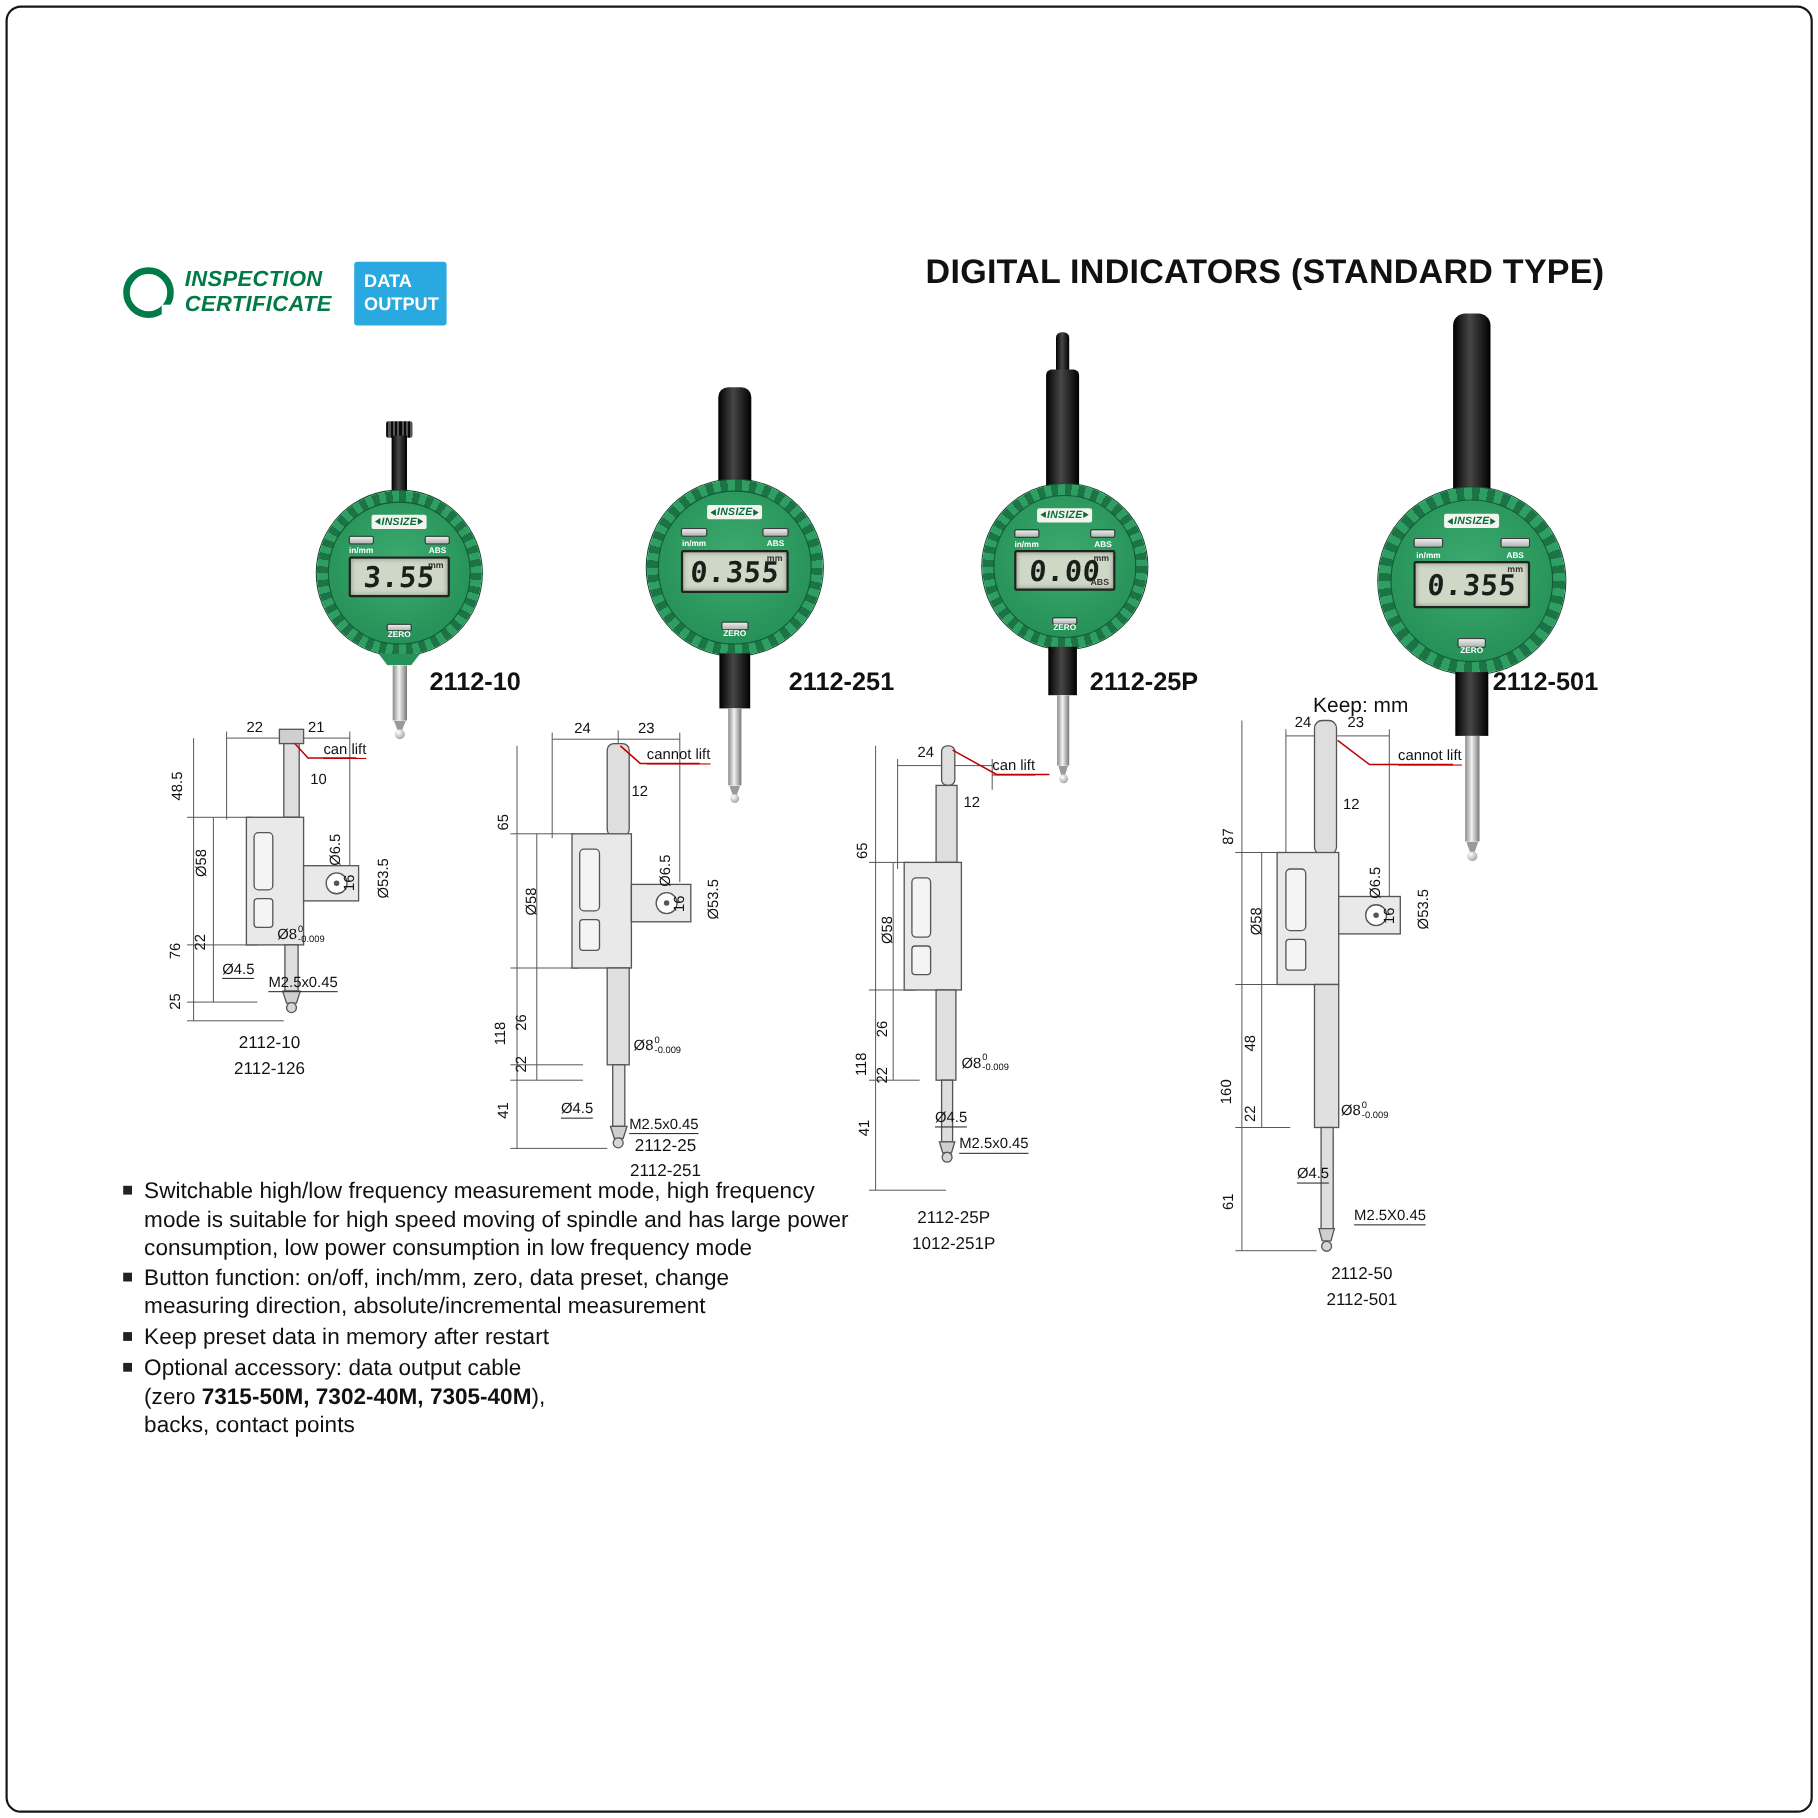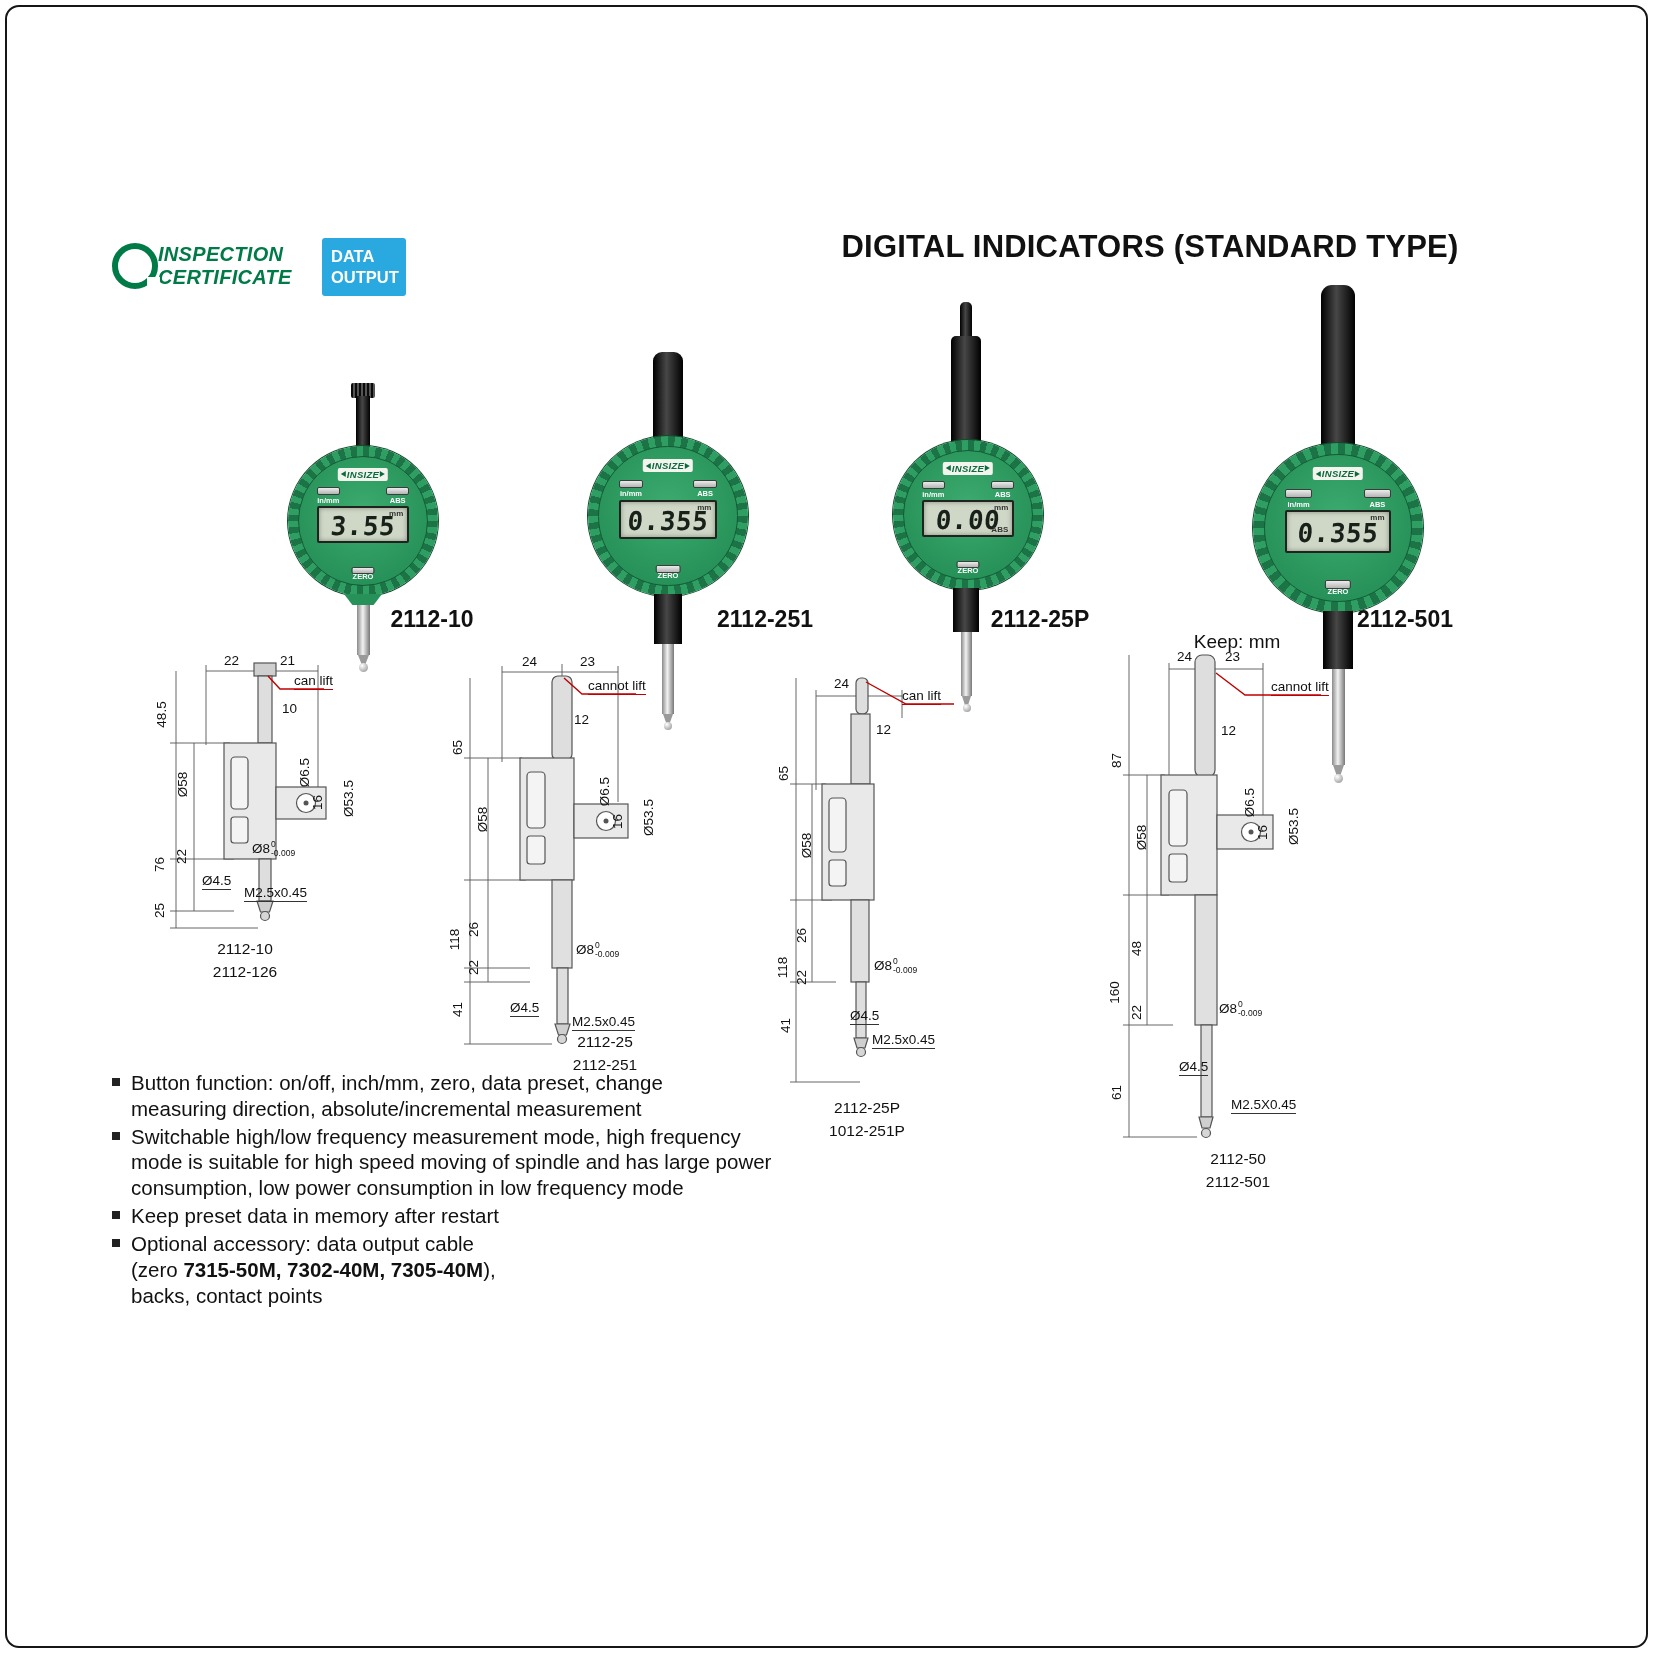--- a/index.html
+++ b/index.html
@@ -2,21 +2,21 @@
 <html><head>
 <meta charset="utf-8">
 <style>
   *{margin:0;padding:0;box-sizing:border-box}
   html,body{background:#fff}
   body{font-family:"Liberation Sans",sans-serif;color:#111}
   .page{position:relative;width:1653px;height:1653px;background:#fff;overflow:hidden}
   .frame{position:absolute;inset:5px;border:2.5px solid #161616;border-radius:14px;pointer-events:none}
 
   
-  .cert{position:absolute;left:112px;top:243px;display:flex;align-items:center;}
+  .cert{position:absolute;left:112px;top:243px;display:flex;align-items:center;gap:10px}
   .cert-icon{width:46px;height:46px;border:6px solid #007a47;border-radius:50%;position:relative;flex:none}
   .cert-icon::after{content:"";position:absolute;right:-8px;bottom:-3px;width:13px;height:9px;background:#fff}
   .cert-text span{display:block;color:#007a47;font-weight:bold;font-style:italic;font-size:20px;line-height:1.15;letter-spacing:.3px}
   .badge-do{position:absolute;left:322px;top:238px;width:84px;height:58px;background:#29a9e0;color:#fff;font-weight:bold;
             font-size:16.5px;line-height:1.25;display:flex;flex-direction:column;justify-content:center;padding-left:9px;border-radius:3px}
   .title{position:absolute;left:1150px;top:229px;transform:translateX(-50%);font-size:31px;font-weight:bold;white-space:nowrap;letter-spacing:.2px}
   .unit{position:absolute;left:1237px;top:631px;transform:translateX(-50%);font-size:19px}
   .model-label{position:absolute;transform:translateX(-50%);font-size:23px;font-weight:bold;white-space:nowrap}
 
   
@@ -455,31 +455,31 @@
   </div>
 
   <div class="model-label" id="lab1">2112-10</div>
   <div class="model-label" id="lab2">2112-251</div>
   <div class="model-label" id="lab3">2112-25P</div>
   <div class="model-label" id="lab4">2112-501</div>
 
   <div class="features">
     <div class="feat">
       <span class="sq"></span>
-      <span class="ftext">Button function: on/off, inch/mm, zero, data preset, change
-measuring direction, absolute/incremental measurement</span>
-    </div>
-    <div class="feat">
-      <span class="sq"></span>
       <span class="ftext">Switchable high/low frequency measurement mode, high frequency
 mode is suitable for high speed moving of spindle and has large power
 consumption, low power consumption in low frequency mode</span>
     </div>
     <div class="feat">
       <span class="sq"></span>
+      <span class="ftext">Button function: on/off, inch/mm, zero, data preset, change
+measuring direction, absolute/incremental measurement</span>
+    </div>
+    <div class="feat">
+      <span class="sq"></span>
       <span class="ftext">Keep preset data in memory after restart</span>
     </div>
     <div class="feat">
       <span class="sq"></span>
       <span class="ftext"><span>Optional accessory: data output cable</span><br><span>(zero </span><b>7315-50M, 7302-40M, 7305-40M</b><span>),</span><br><span>backs, contact points</span></span>
     </div>
   </div>
 </div>
 
 </body></html>

